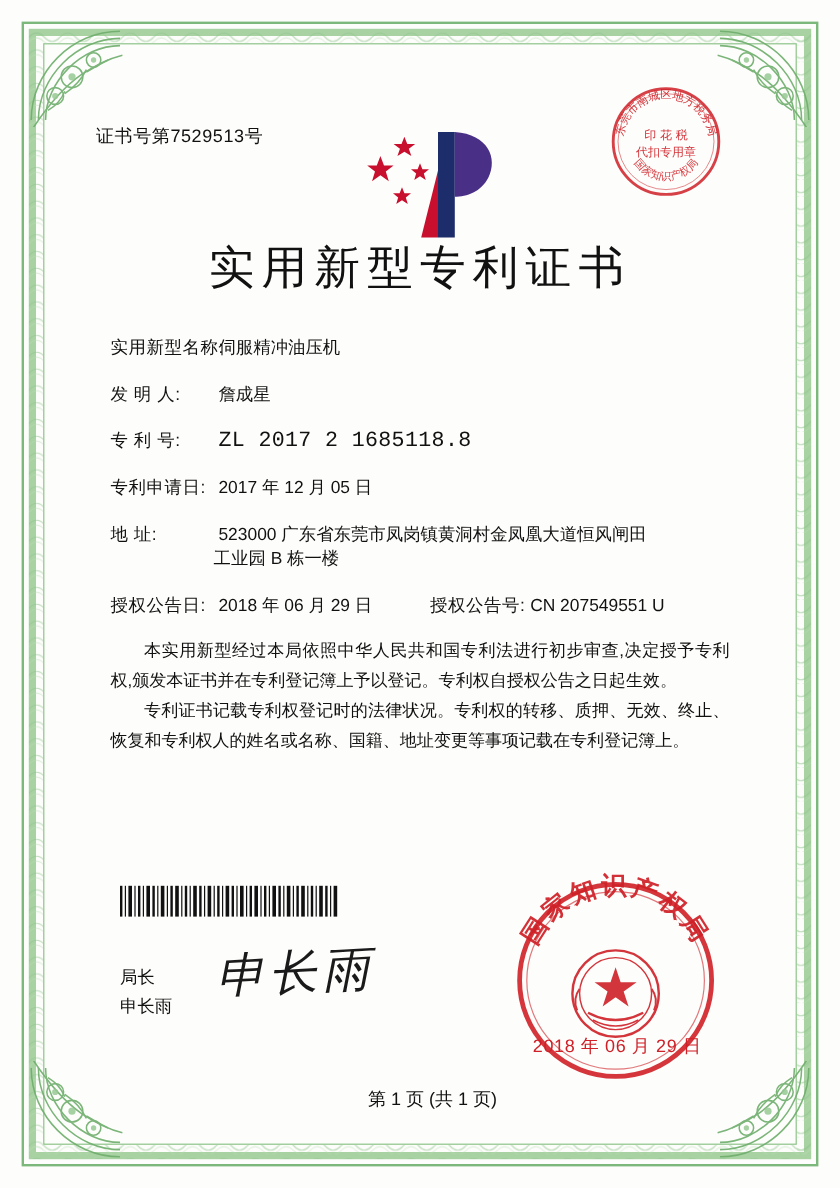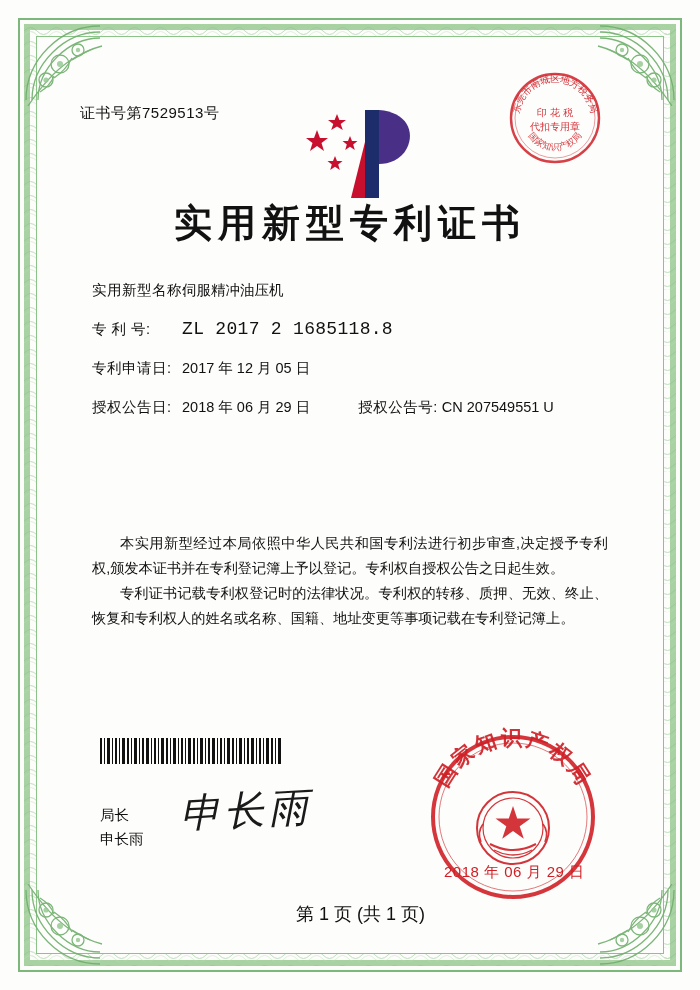--- a/index.html
+++ b/index.html
@@ -92,21 +92,21 @@
     height: 105px;
   }
 
   .title {
     position: absolute;
     left: 0;
     right: 0;
     top: 150px;
     text-align: center;
     font-family: "DejaVu Serif", serif;
-    font-weight: bold;
+    font-weight: normal;
     font-size: 38px;
     letter-spacing: 6px;
     color: #111;
   }
 
   .fields {
     position: absolute;
     left: 44px;
     top: 232px;
     right: 10px;
@@ -209,21 +209,21 @@
     width: 104px;
     height: 104px;
   }
 
   .page-num {
     position: absolute;
     left: 0;
     right: 0;
     bottom: 16px;
     text-align: center;
-    font-size: 18px;
+    font-size: 15px;
     color: #111;
     margin-left: 21px;
   }
 </style>
 </head>
 <body>
 
 <div class="page">
 
   <div class="border-outer"></div>
@@ -354,26 +354,35 @@
     </svg>
 
     <div class="title">实用新型专利证书</div>
 
     <div class="fields">
       <div class="field-row">
         <span class="field-label">实用新型名称:</span>
         <span class="field-value">伺服精冲油压机</span>
       </div>
       <div class="field-row">
+        <span class="field-label">发 明 人:</span>
+        <span class="field-value">詹成星</span>
+      </div>
+      <div class="field-row">
         <span class="field-label">专 利 号:</span>
         <span class="field-value mono">ZL 2017 2 1685118.8</span>
       </div>
       <div class="field-row">
         <span class="field-label">专利申请日:</span>
         <span class="field-value">2017 年 12 月 05 日</span>
+      </div>
+      <div class="field-row">
+        <span class="field-label">地 址:</span>
+        <span class="field-value">523000 广东省东莞市凤岗镇黄洞村金凤凰大道恒风闸田</span>
+        <div class="addr-cont">工业园 B 栋一楼</div>
       </div>
       <div class="field-row two-col">
         <span class="field-label">授权公告日:</span>
         <span class="field-value">2018 年 06 月 29 日</span>
         <span class="second-label">授权公告号:</span>
         <span class="field-value">CN 207549551 U</span>
       </div>
     </div>
 
     <div class="body-text">

